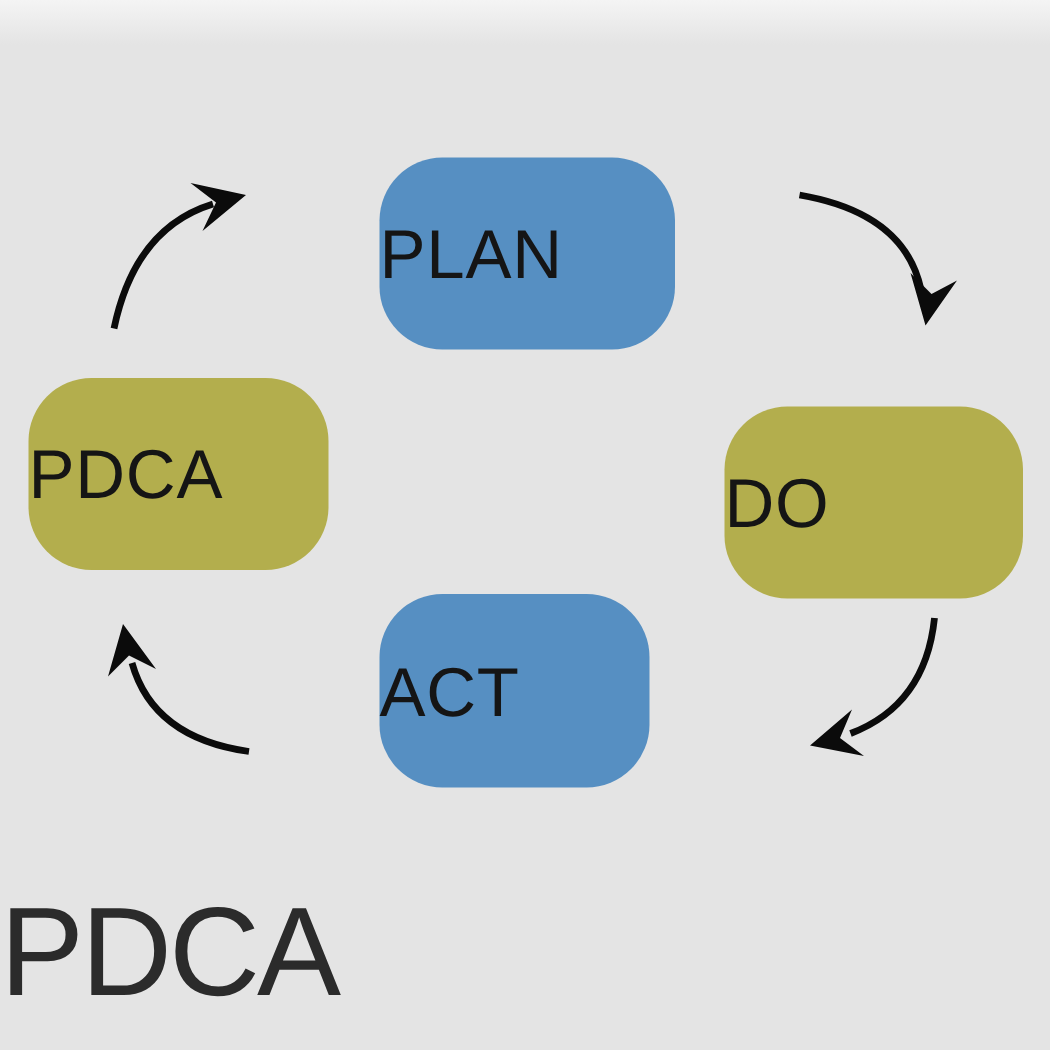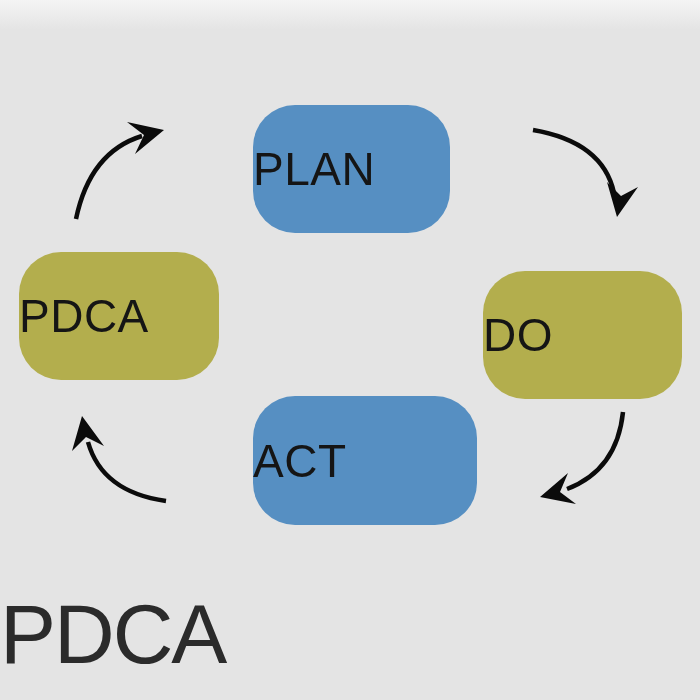--- a/index.html
+++ b/index.html
@@ -19,21 +19,21 @@
     display: flex;
     align-items: center;
     justify-content: flex-start;
     font-size: 46px;
     color: #151515;
     letter-spacing: 0.5px;
   }
   #node-plan  { left: 253px; top: 105px; width: 197px; height: 128px; }
   #node-do    { left: 483px; top: 252px; width: 199px; height: 128px; margin-top: 19px; }
   #node-check { left: 19px;  top: 252px; width: 200px; height: 128px; }
-  #node-act   { left: 253px; top: 396px; width: 224px; height: 129px; }
+  #node-act   { left: 253px; top: 396px; width: 180px; height: 129px; }
   #arrows {
     position: absolute; left: 0; top: 0;
     width: 700px; height: 700px;
   }
   #arrows path.shaft { fill: none; stroke-width: 4.5px; }
   #title {
     position: absolute;
     left: 0; right: 0; top: 592px;
     text-align: left;
     font-size: 84px;

